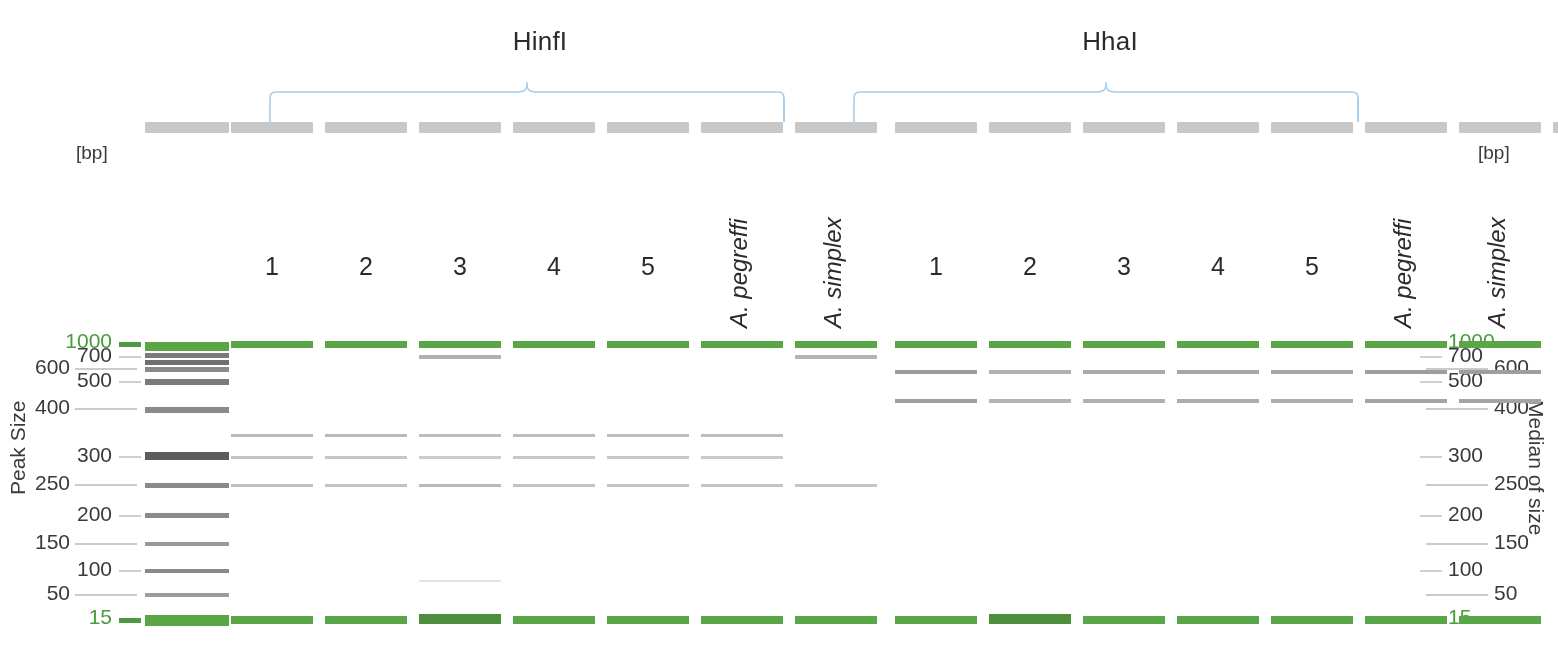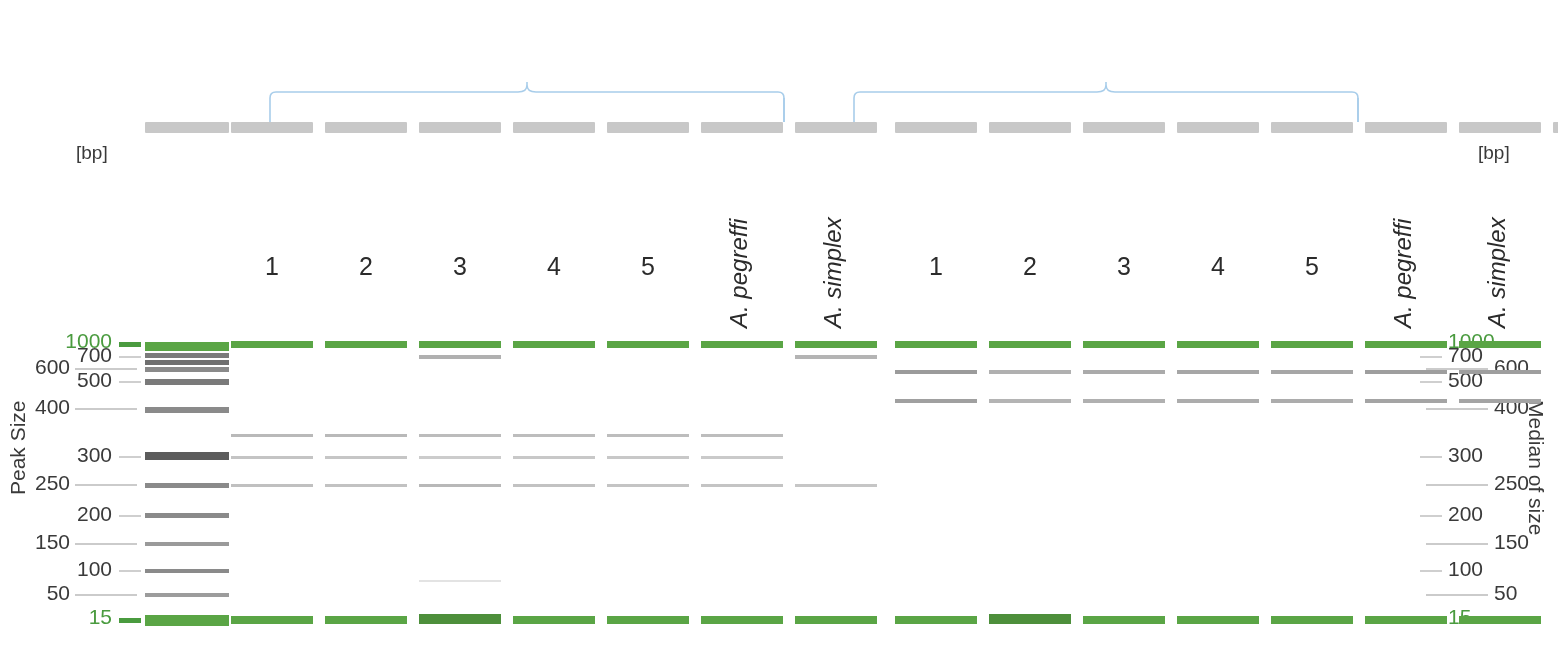--- a/index.html
+++ b/index.html
@@ -86,20 +86,22 @@
 
   
   .lane{position:absolute;top:330px;height:300px;}
   .band{position:absolute;left:0;right:0;border-radius:0;}
 </style>
 </head>
 <body>
 
 <div id="stage">
 
+  <div class="enzyme-title" id="title-hinfI" style="left:460px;top:26px;width:160px;">HinfI</div>
+  <div class="enzyme-title" id="title-hhaI" style="left:1030px;top:26px;width:160px;">HhaI</div>
 
   <div class="bracket" style="left:268px;top:82px;">
     <svg width="518" height="42" viewBox="0 0 518 42">
       <path d="M2,40 L2,100 M2,16 Q2,10 8,10 L250,10 Q259,10 259,3 Q259,10 268,10 L510,10 Q516,10 516,16 L516,40" fill="none" stroke="#a8cdea" stroke-width="1.6"></path>
       <path d="M2,16 L2,40 M516,16 L516,40" fill="none" stroke="#a8cdea" stroke-width="1.6"></path>
       <path d="M259,3 L259,-14" fill="none" stroke="#a8cdea" stroke-width="1.6"></path>
     </svg>
   </div>
   <div class="bracket" style="left:852px;top:82px;">
     <svg width="508" height="42" viewBox="0 0 508 42">

